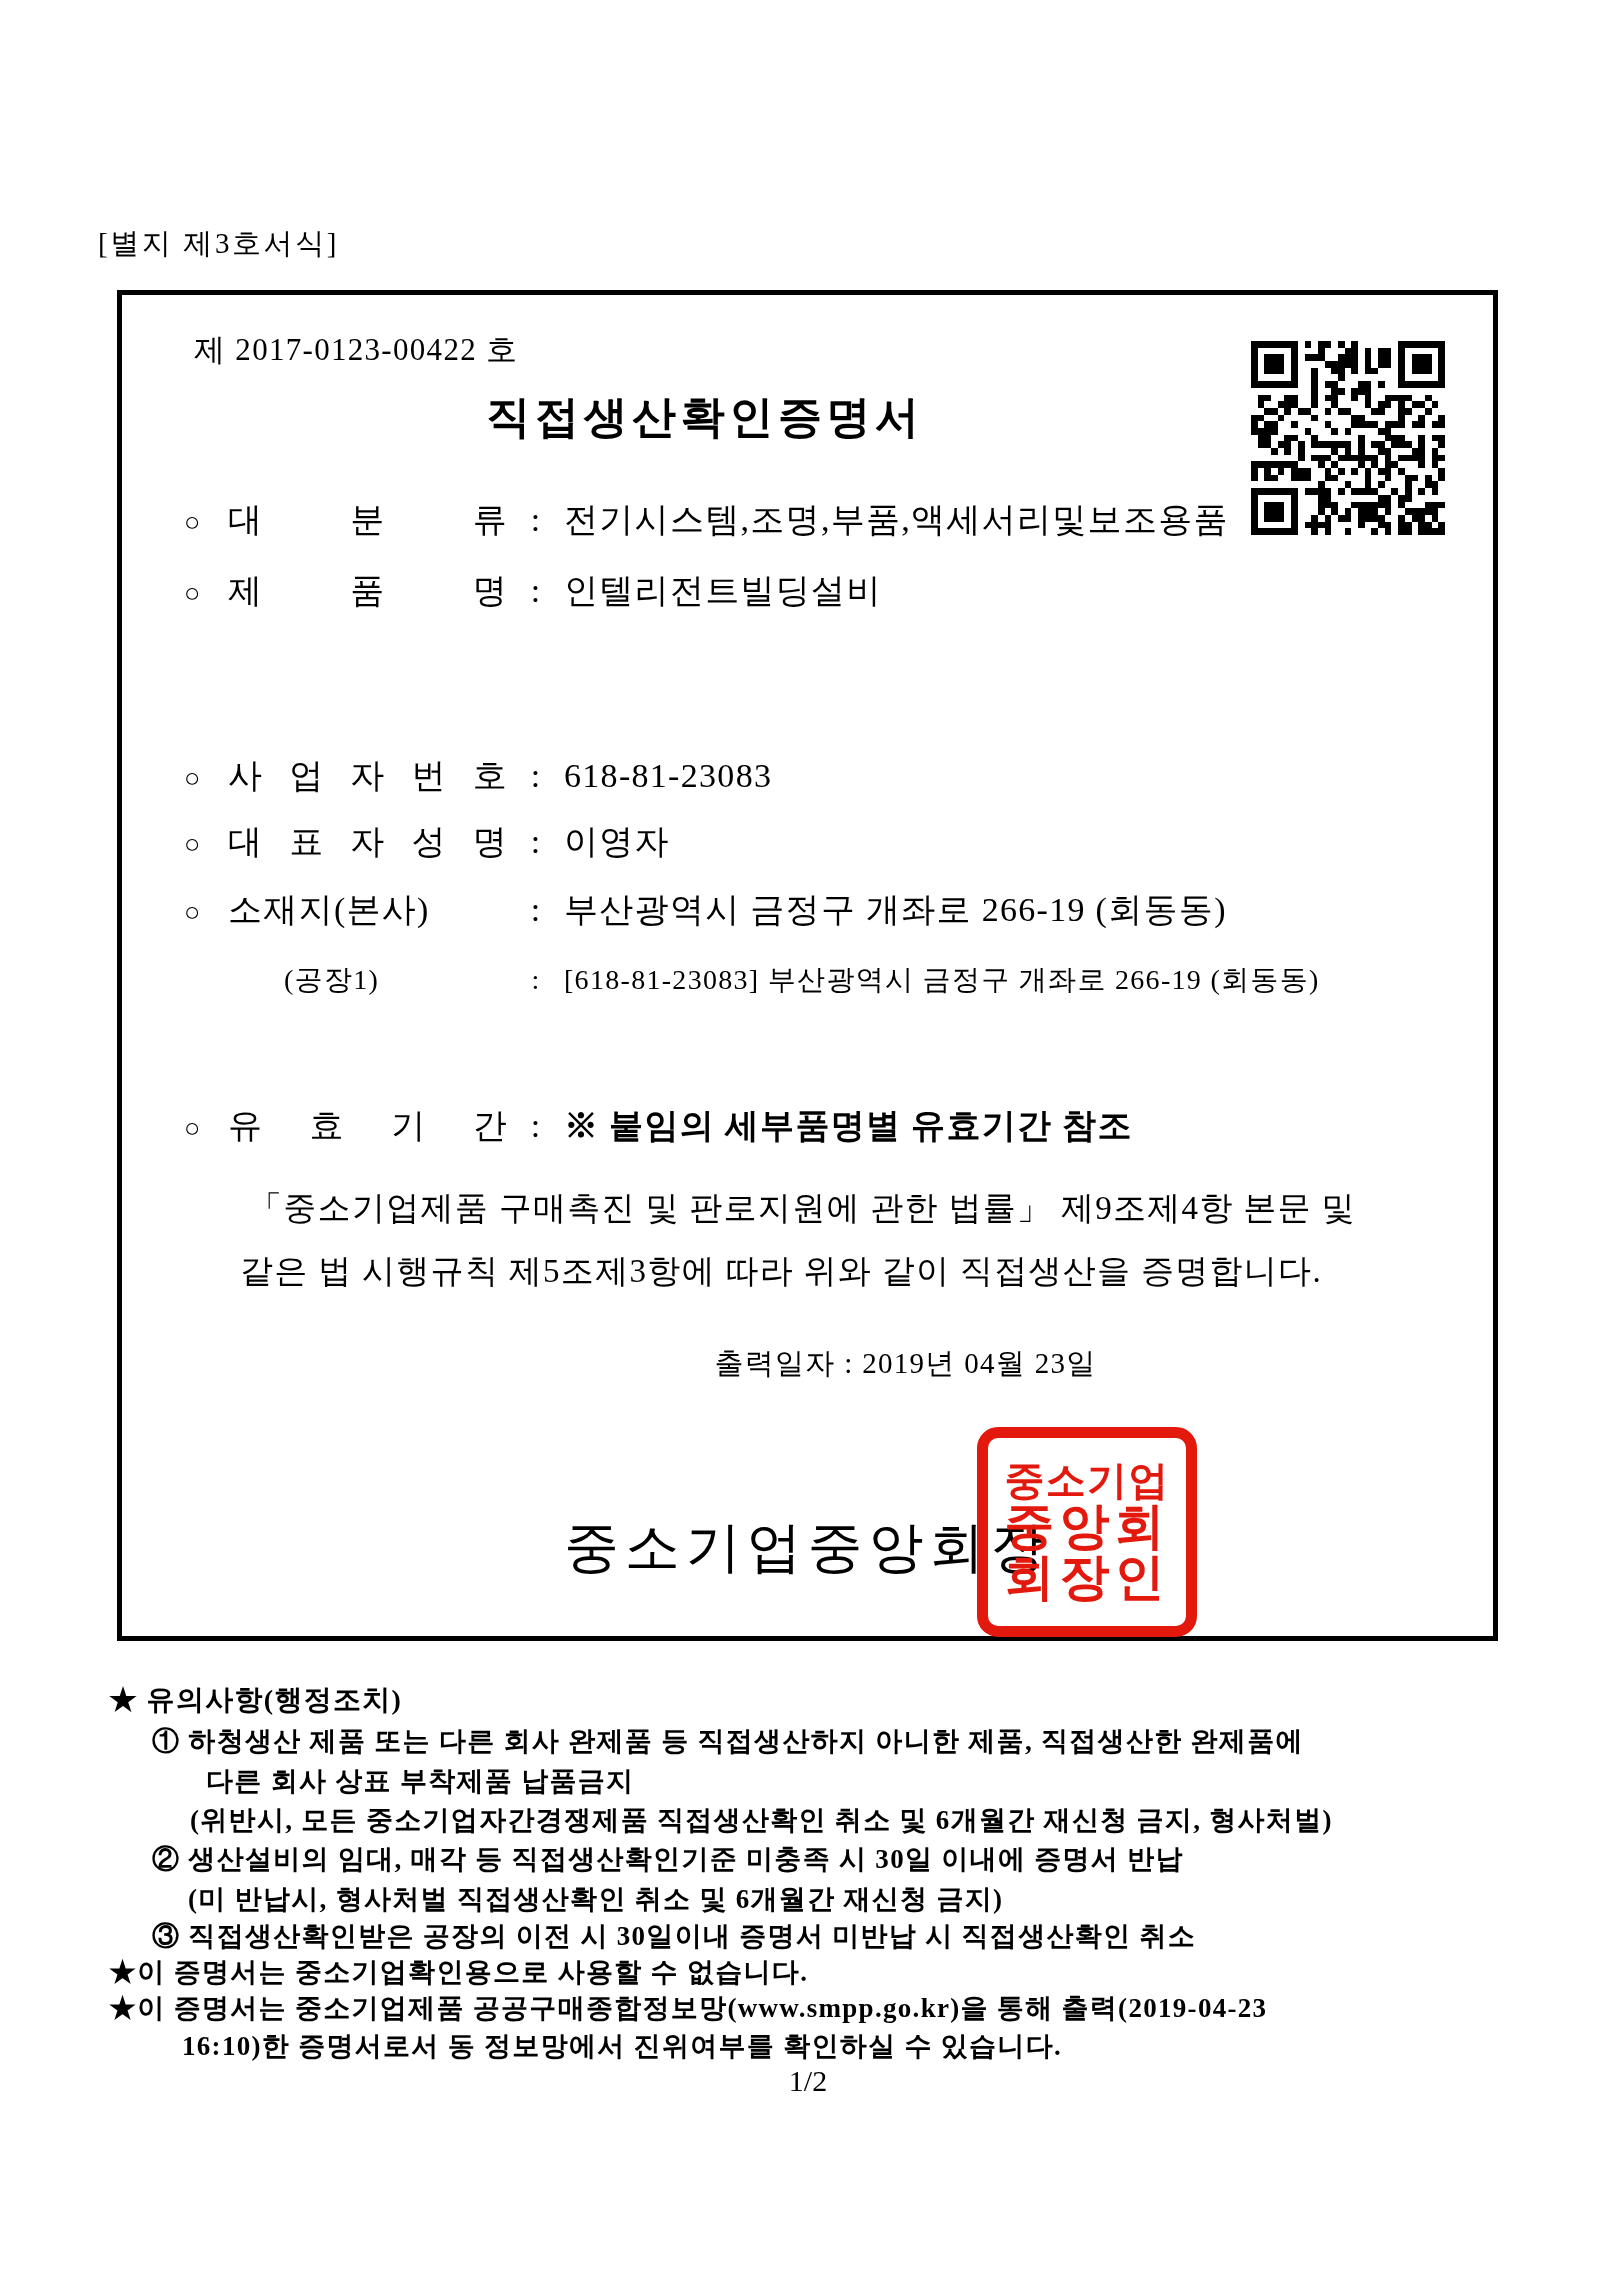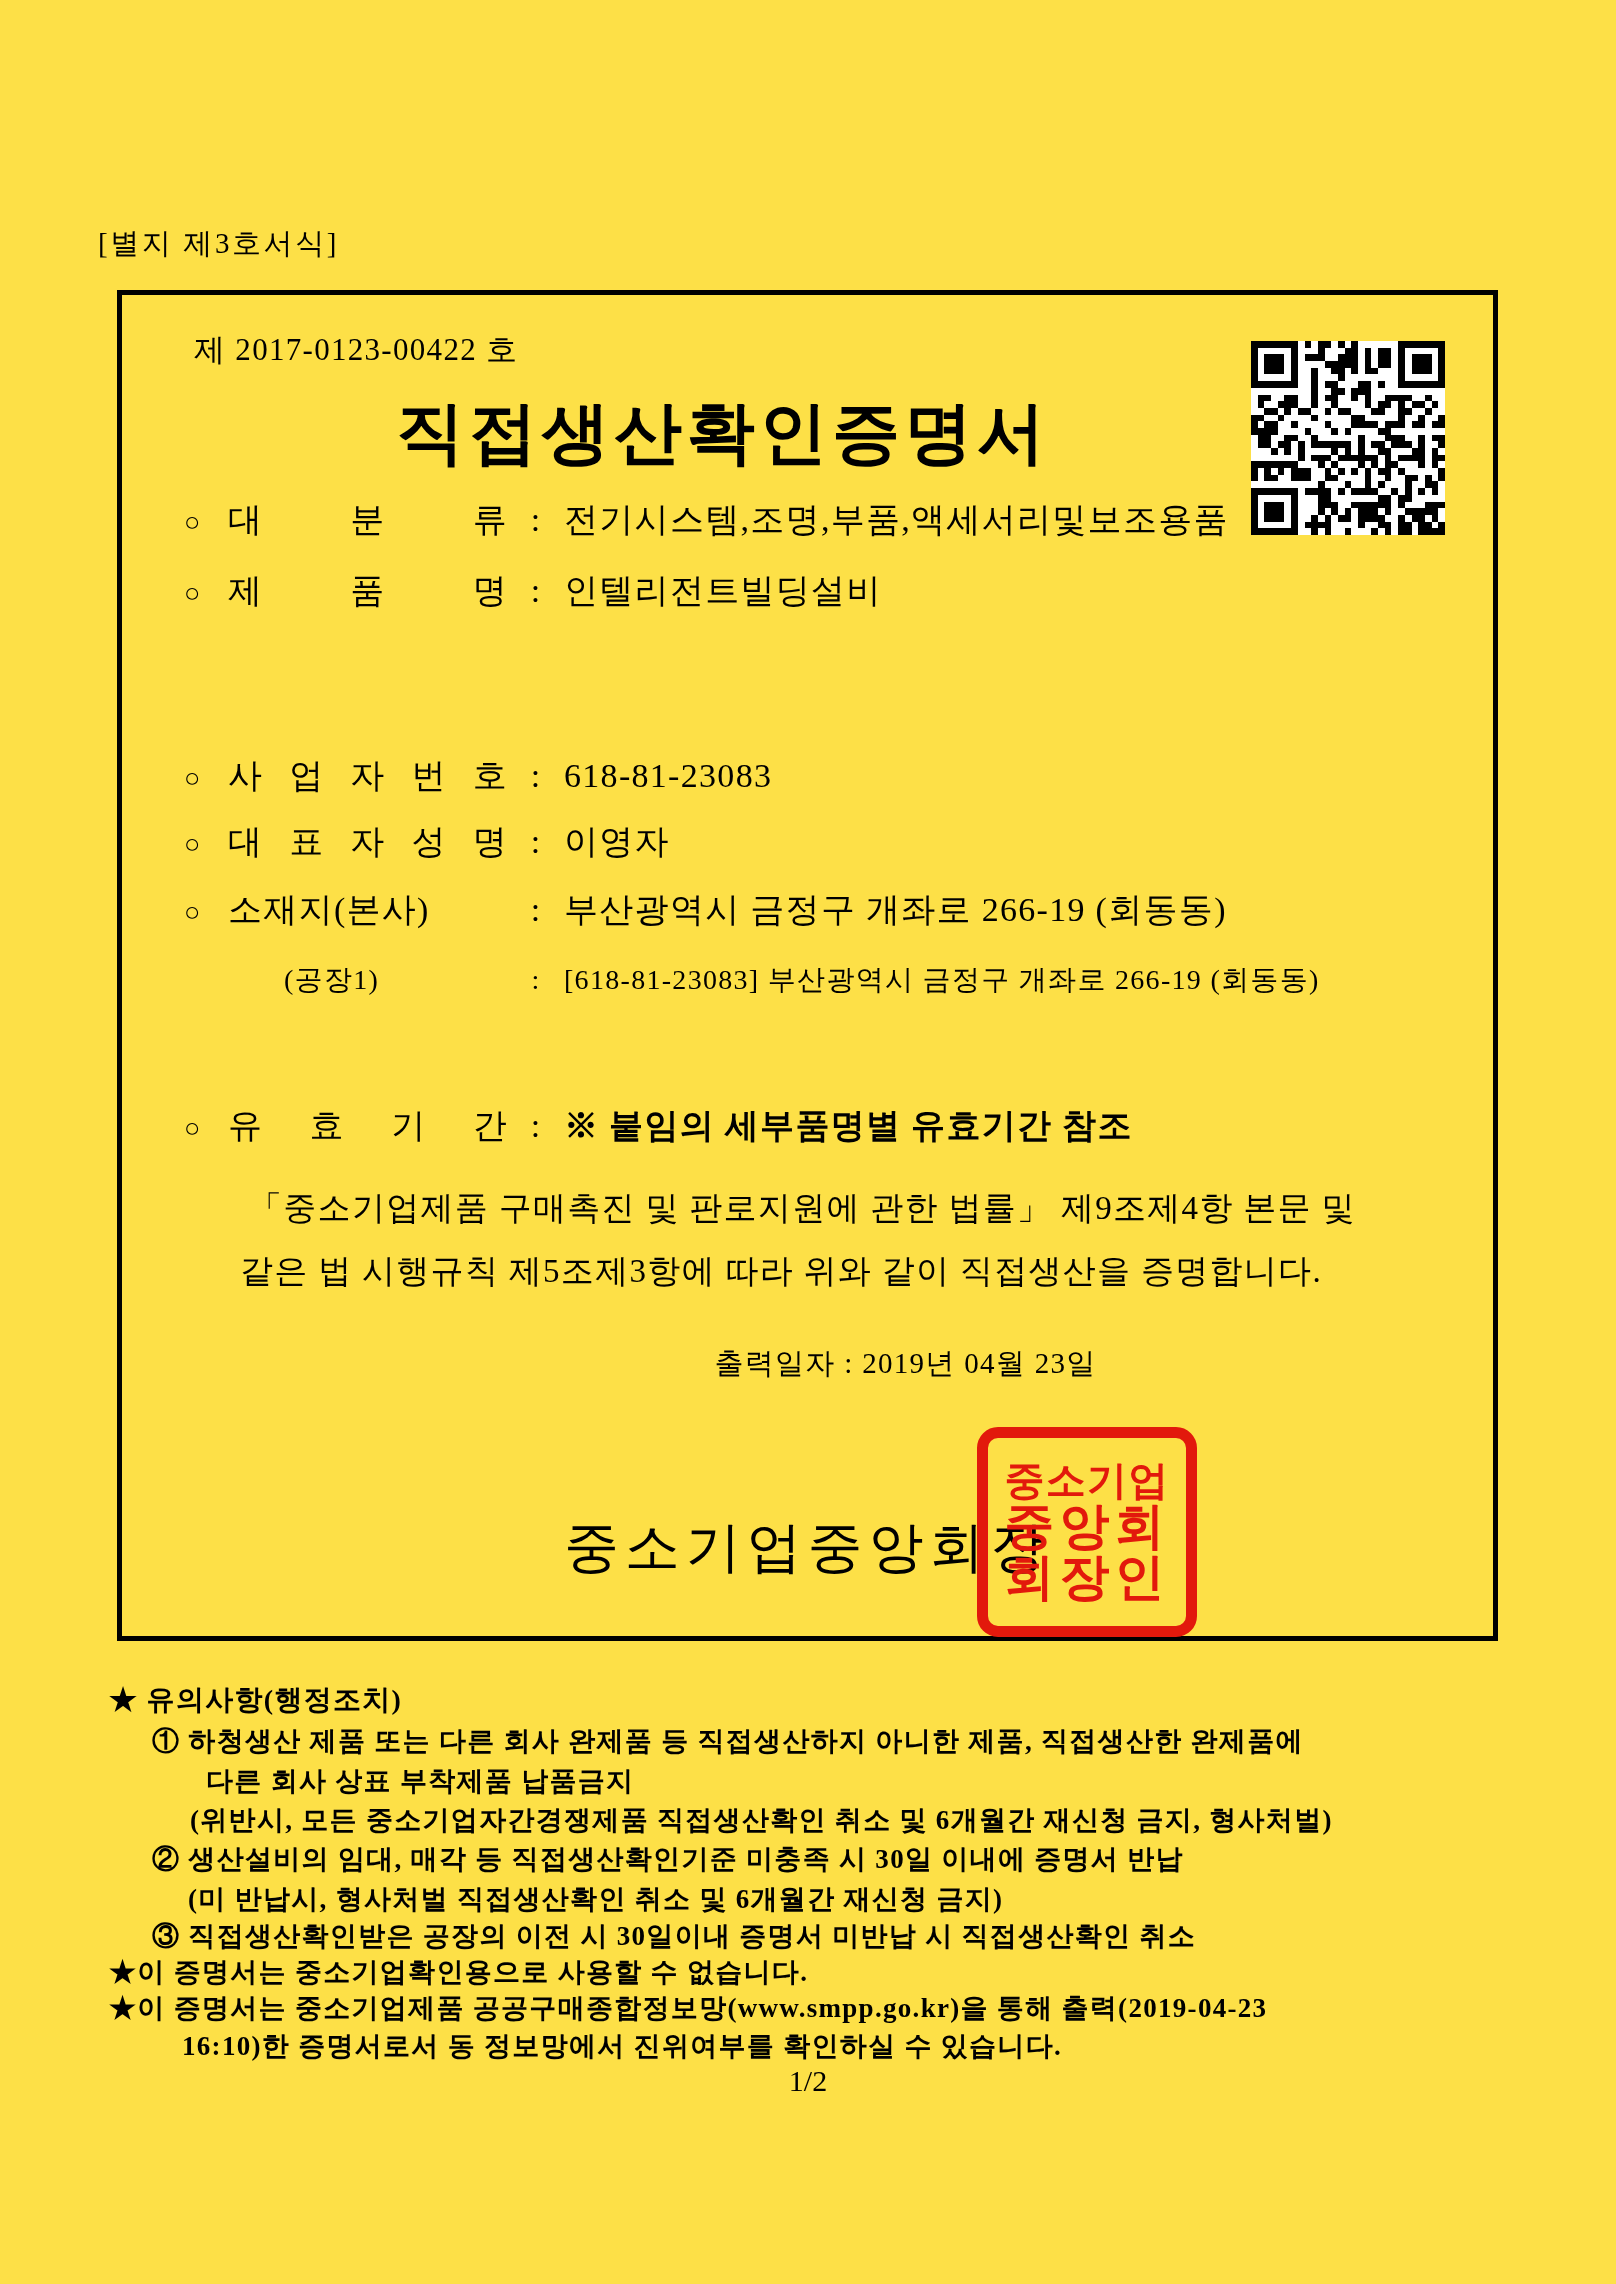--- a/index.html
+++ b/index.html
@@ -1,27 +1,27 @@
 <!DOCTYPE html>
 <html style="--seal-red: #e2190c;font-size:10.4px"><head>
 <meta charset="utf-8">
 <style>
   html,body{margin:0;padding:0;background:#888;}
-  .page{position:relative;width:1616px;height:2284px;background:#fde047;
+  .page{position:relative;width:1616px;height:2284px;background:#ffffff;
         font-family:"Liberation Serif","DejaVu Serif",serif;color:#000;overflow:hidden;}
   .abs{position:absolute;}
 
   .form-code{left:98px;top:224px;font-size:29px;letter-spacing:2.6px;}
 
   .cert-box{left:117px;top:290px;width:1381px;height:1351px;border:5.9px solid #000;box-sizing:border-box;}
 
   .doc-number{left:194px;top:329px;font-size:31px;letter-spacing:1.3px;}
 
-  .title{left:117px;top:388px;width:1212px;text-align:center;
-         font-size:68px;font-weight:bold;letter-spacing:4.6px;white-space:nowrap;}
+  .title{left:99px;top:388px;width:1212px;text-align:center;
+         font-size:44px;font-weight:bold;letter-spacing:4.6px;white-space:nowrap;}
 
   .qr{left:1251px;top:341px;width:194px;height:194px;}
   .qr svg{width:100%;height:100%;display:block;}
 
   .fieldline{position:absolute;left:184px;font-size:34px;letter-spacing:1.3px;white-space:nowrap;line-height:1.15;}
   .bullet{display:inline-block;width:44px;font-size:27px;}
   .flabel{display:inline-block;width:280px;text-align:justify;text-align-last:justify;}
   .fcolon{display:inline-block;width:56px;text-align:center;}
   .fvalue{}
   .bold{font-weight:bold;}

